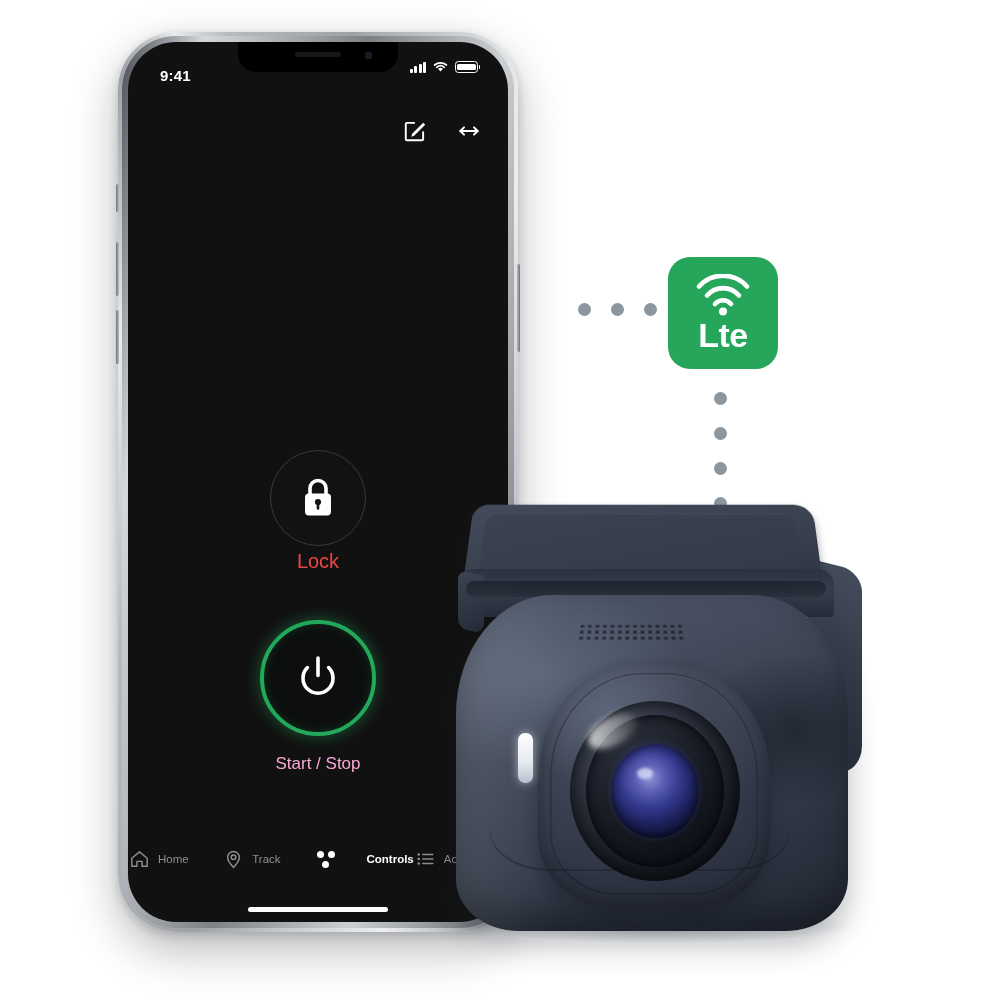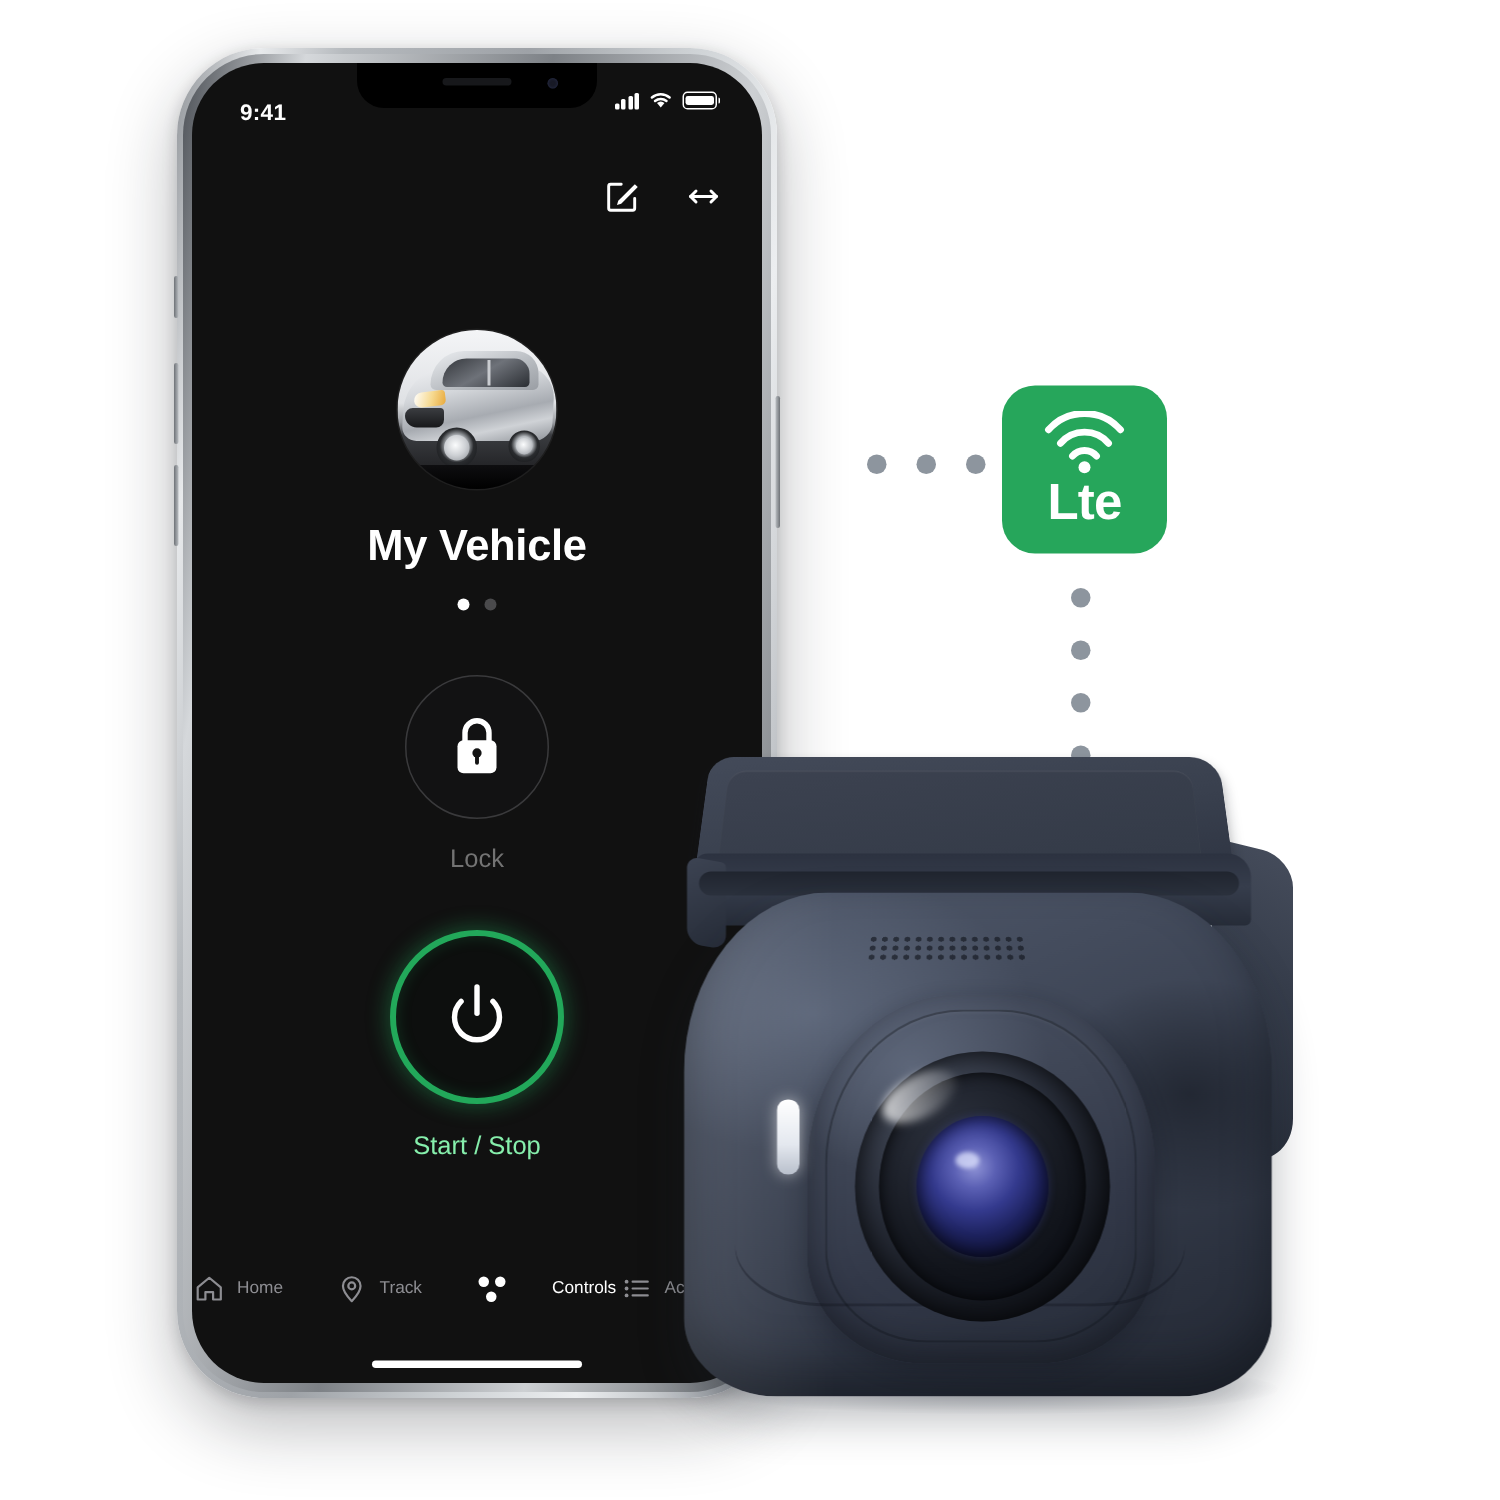--- a/index.html
+++ b/index.html
@@ -286,23 +286,23 @@
     width: 94px; height: 94px;
     margin: 0 auto;
     border-radius: 50%;
     border: 1.6px solid #3a3a3c;
     display: flex;
     align-items: center;
     justify-content: center;
     background: #121213;
   }
   .ctrl .label {
-    margin-top: 17px;
-    color: #737373;
-    font-size: 17px;
+    margin-top: 4px;
+    color: #ef4444;
+    font-size: 20px;
   }
 
   
   .startstop {
     position: absolute;
     top: 578px;
     left: 0; right: 0;
     text-align: center;
     z-index: 3;
   }
@@ -313,21 +313,21 @@
     border: 4px solid #22a85a;
     display: flex;
     align-items: center;
     justify-content: center;
     background: #0d0f0e;
     box-shadow: 0 0 13px 3px rgba(34,168,90,0.34),
                 inset 0 0 10px rgba(34,168,90,0.22);
   }
   .startstop .label {
     margin-top: 18px;
-    color: #86efac;
+    color: #f9a8d4;
     font-size: 17px;
   }
 
   
   .tabbar {
     position: absolute;
     left: 0; right: 0;
     bottom: 34px;
     height: 62px;
     display: flex;
@@ -339,21 +339,21 @@
     flex-direction: row;
     align-items: center;
     justify-content: flex-start;
     gap: 7px;
     padding-top: 4px;
   }
   .tab .tl {
     font-size: 11.5px;
     color: #8d8d92;
   }
-  .tab.active .tl { color: #ffffff; font-weight: normal; margin-left: 21px; }
+  .tab.active .tl { color: #ffffff; font-weight: bold; margin-left: 21px; }
   .tab svg { display: block; }
   .dots3 { width: 22px; height: 20px; position: relative; }
   .dots3 b {
     position: absolute;
     width: 7px; height: 7px;
     border-radius: 50%;
     background: #ffffff;
     display: block;
   }
   .dots3 b:nth-child(1) { left: 1px;  top: 2px; }
@@ -665,38 +665,20 @@
           <path d="M19.5 13.2 V19.3 A1.2 1.2 0 0 1 18.3 20.5 H4.7 A1.2 1.2 0 0 1 3.5 19.3 V5.7 A1.2 1.2 0 0 1 4.7 4.5 H11.2" stroke="#fff" stroke-width="1.8" fill="none" stroke-linecap="round"></path>
           <path d="M9.4 14.6 L19.6 4.4 L21.4 6.2 L11.2 16.4 L8.6 17.2 Z" fill="#fff"></path>
         </svg>
         <svg class="hdr-icon" viewBox="0 0 24 24">
           <path d="M4 12 H20" stroke="#fff" stroke-width="1.8" stroke-linecap="round"></path>
           <path d="M7.4 8.6 L4 12 L7.4 15.4" stroke="#fff" stroke-width="1.8" fill="none" stroke-linecap="round" stroke-linejoin="round"></path>
           <path d="M16.6 8.6 L20 12 L16.6 15.4" stroke="#fff" stroke-width="1.8" fill="none" stroke-linecap="round" stroke-linejoin="round"></path>
         </svg>
       </div>
 
-      <div class="vehicle-block">
-        <div class="avatar">
-          <span class="sky"></span>
-          <span class="car-body"></span>
-          <span class="car-roof"></span>
-          <span class="glass"></span>
-          <span class="headlight"></span>
-          <span class="grille"></span>
-          <span class="wheel front"></span>
-          <span class="wheel rear"></span>
-          <span class="ground"></span>
-        </div>
-        <div class="vehicle-name">My Vehicle</div>
-        <div class="pager">
-          <i class="on"></i>
-          <i></i>
-        </div>
-      </div>
 
       <div class="lock-row">
         <div class="ctrl">
           <div class="ring">
             <svg width="40" height="46" viewBox="0 0 40 46">
               <path d="M12 19 V13.5 A8 8 0 0 1 28 13.5 V19" stroke="#fff" stroke-width="3.6" fill="none" stroke-linecap="round"></path>
               <rect x="7" y="18.5" width="26" height="22" rx="4" fill="#fff"></rect>
               <circle cx="20" cy="27" r="3.1" fill="#141414"></circle>
               <rect x="18.7" y="28.4" width="2.6" height="6.4" rx="1.3" fill="#141414"></rect>
             </svg>

